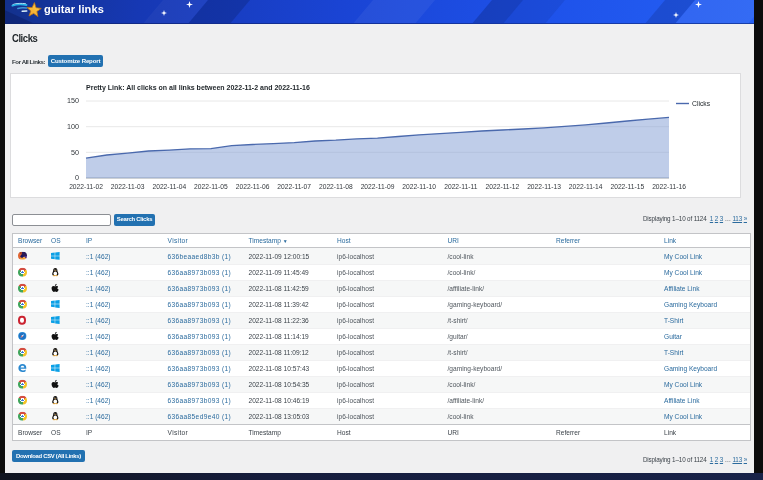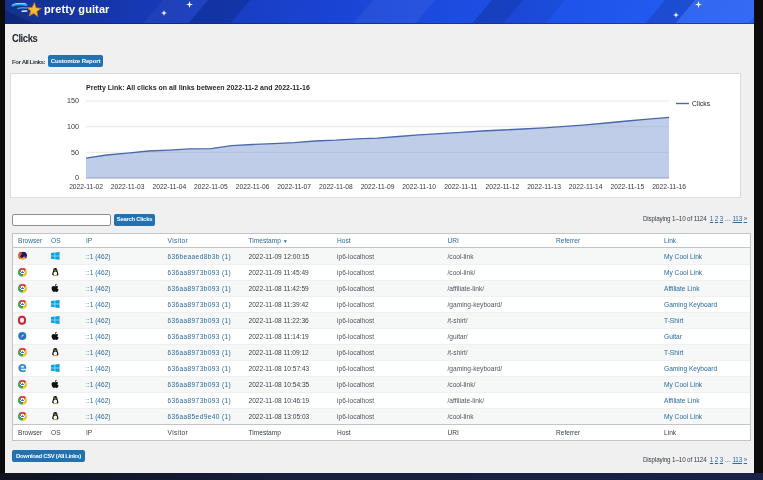--- a/index.html
+++ b/index.html
@@ -80,21 +80,21 @@
           <stop offset="0.55" stop-color="#f8b838"></stop>
           <stop offset="1" stop-color="#ef9c2e"></stop>
     </linearGradient>
       </defs>
     <path d="M2 4.5 C6 3.2 10 3.1 14.5 3.8" fill="none" stroke="#e8f8fe" stroke-width="1.0" stroke-linecap="round"></path>
     <path d="M1.4 5.6 C5.5 4.2 10.5 4.0 15.5 5.0" fill="none" stroke="#29b2e6" stroke-width="1.8" stroke-linecap="round"></path>
     <path d="M6.8 8.4 C9.5 7.8 12.5 7.7 15.5 8.1" fill="none" stroke="#3e97d5" stroke-width="1.5" stroke-linecap="round"></path>
     <path d="M11.2 11.3 C12.8 11.1 14.3 11.0 15.8 11.0" fill="none" stroke="#ddf1fb" stroke-width="1.4" stroke-linecap="round"></path>
     <path d="M23.4 2.6 L25.0 7.7 L30.3 8.4 L25.9 11.4 L26.9 16.6 L22.7 13.4 L18.0 16.0 L19.8 11.0 L15.9 7.4 L21.2 7.5 Z" fill="url(#sg)" stroke="#bc7317" stroke-width="0.8" stroke-linejoin="round"></path>
   </svg>
-  <div class="lt">pretty guitar</div>
+  <div class="lt">guitar links</div>
   <svg class="spark" style="left:156px;top:10px" width="6" height="6" viewBox="0 0 6 6">
       <path d="M3 0 L3.7 2.3 L6 3 L3.7 3.7 L3 6 L2.3 3.7 L0 3 L2.3 2.3 Z" fill="#fff"></path>
     </svg>
   <svg class="spark" style="left:181px;top:1px" width="7" height="7" viewBox="0 0 6 6">
       <path d="M3 0 L3.7 2.3 L6 3 L3.7 3.7 L3 6 L2.3 3.7 L0 3 L2.3 2.3 Z" fill="#fff"></path>
     </svg>
   <svg class="spark" style="left:668px;top:12px" width="6" height="6" viewBox="0 0 6 6">
       <path d="M3 0 L3.7 2.3 L6 3 L3.7 3.7 L3 6 L2.3 3.7 L0 3 L2.3 2.3 Z" fill="#fff"></path>
     </svg>
   <svg class="spark" style="left:690px;top:1px" width="7" height="7" viewBox="0 0 6 6">

